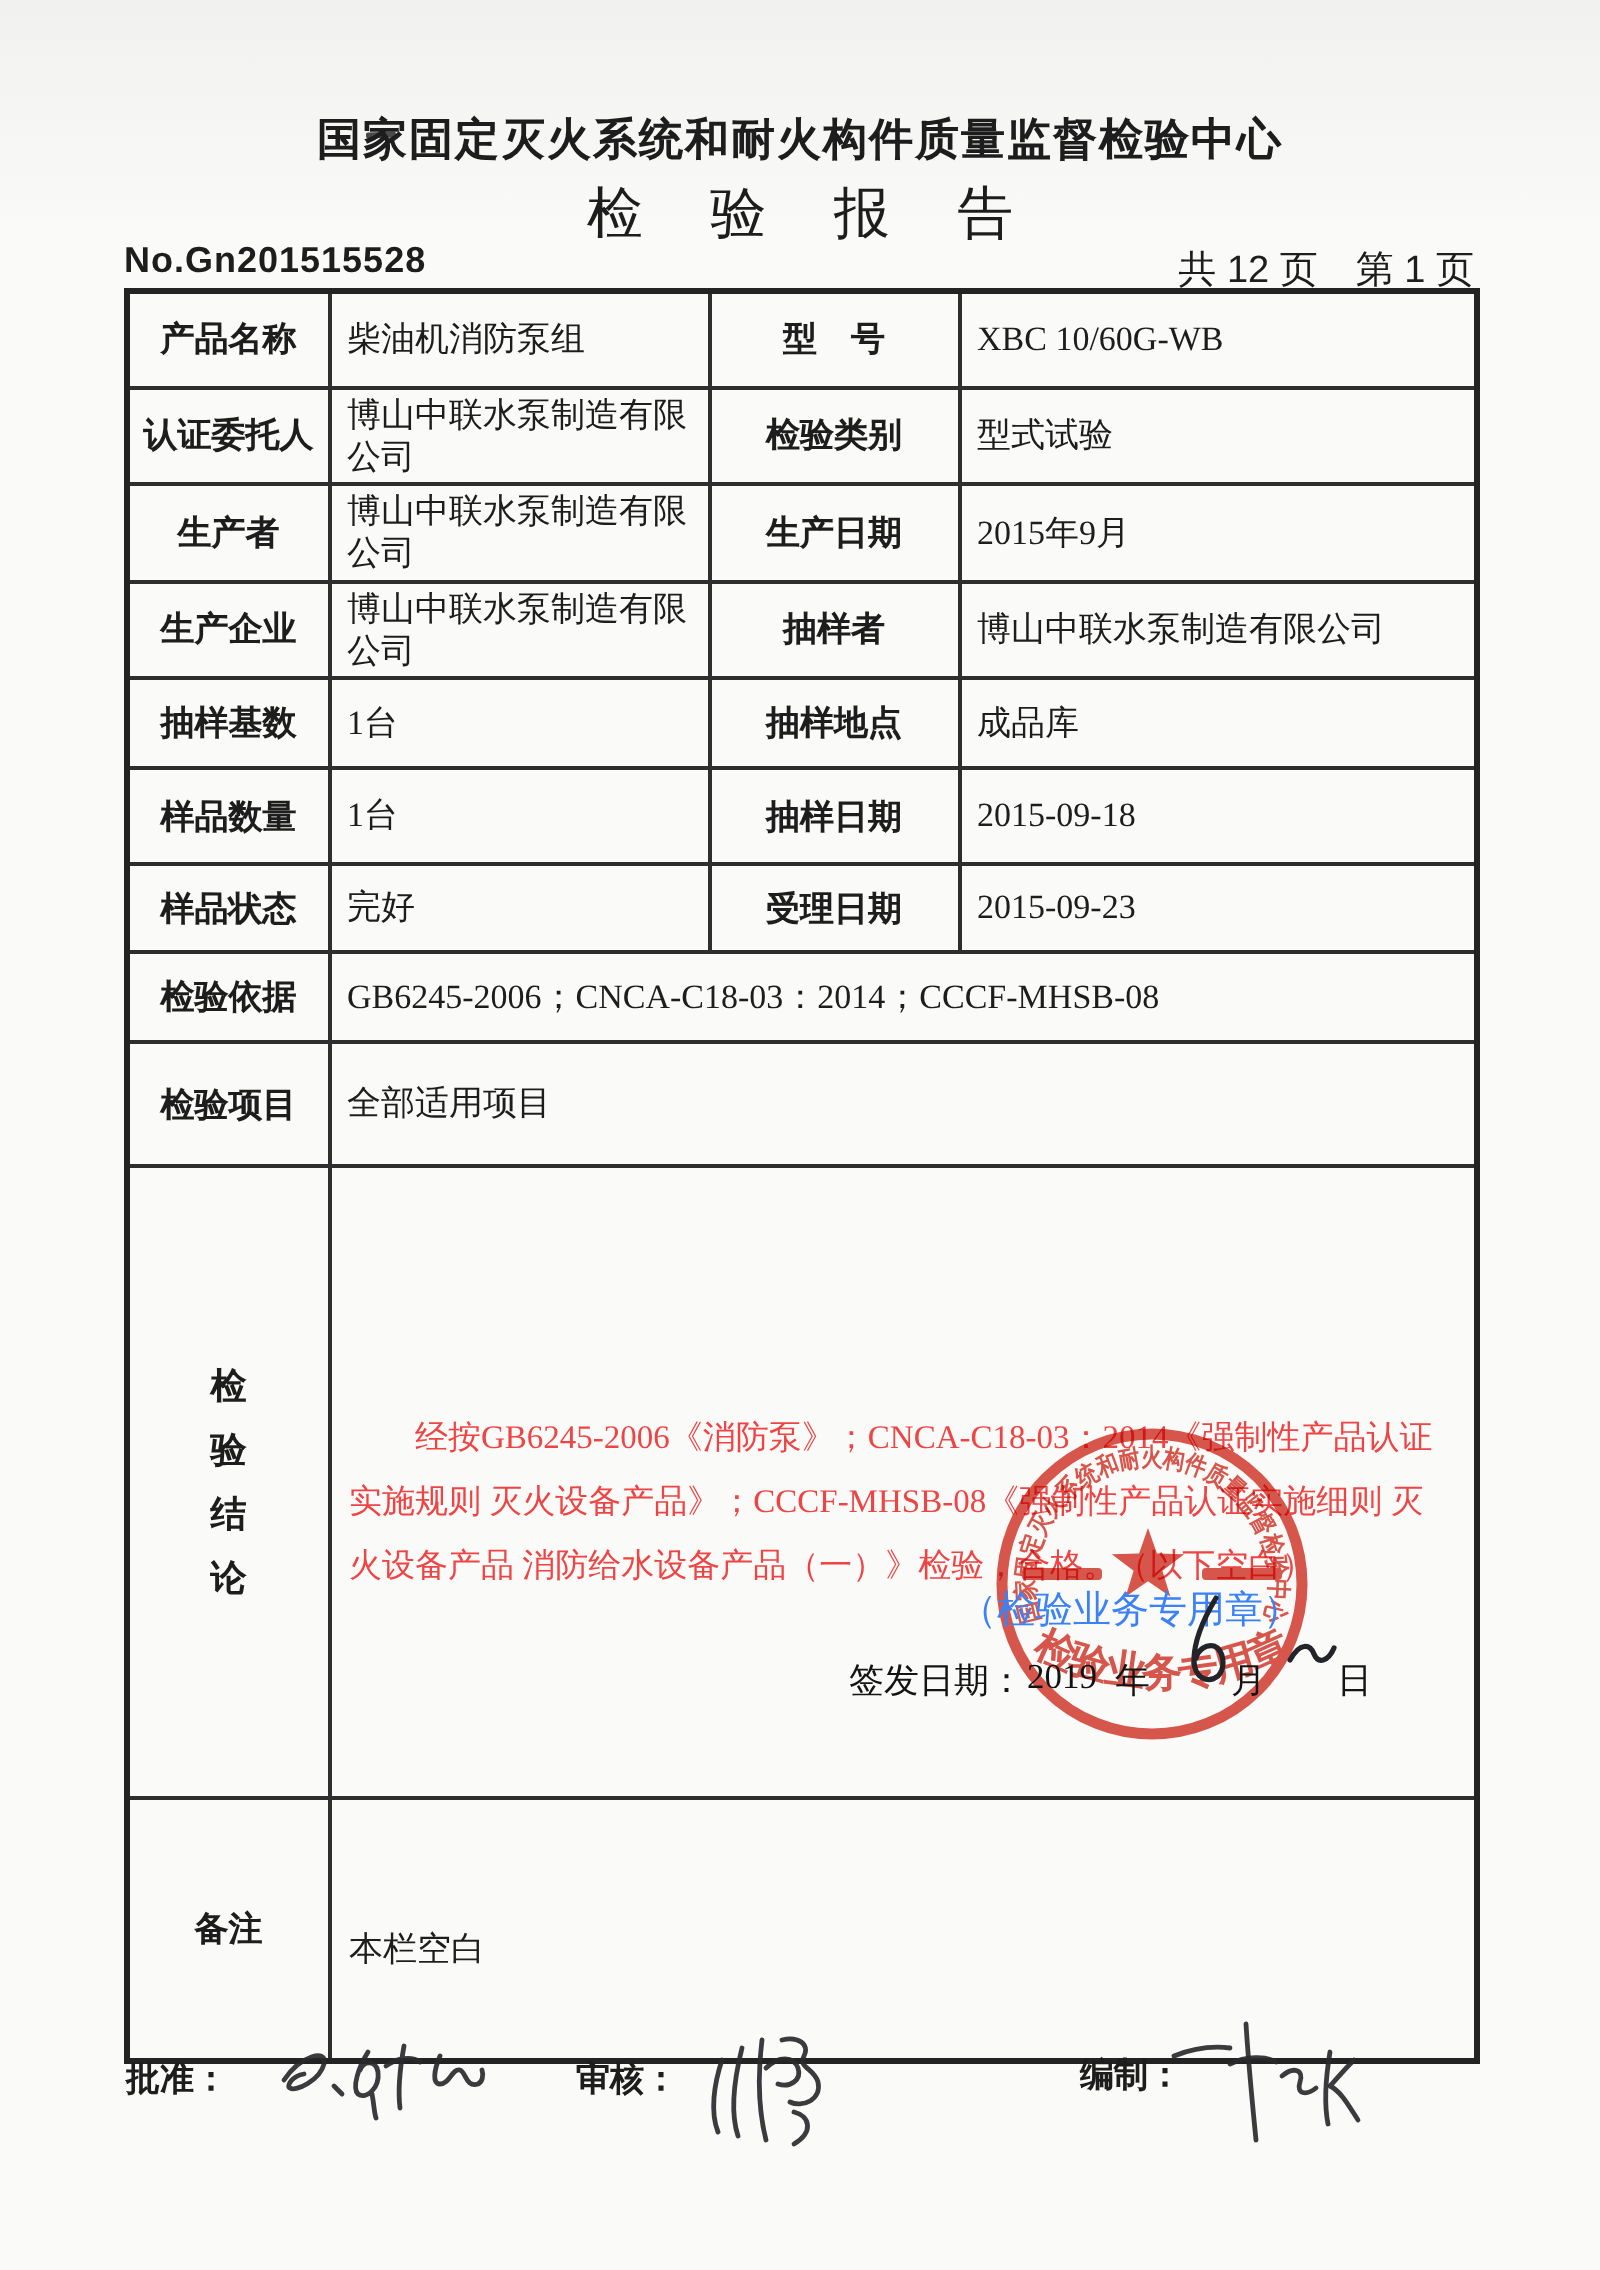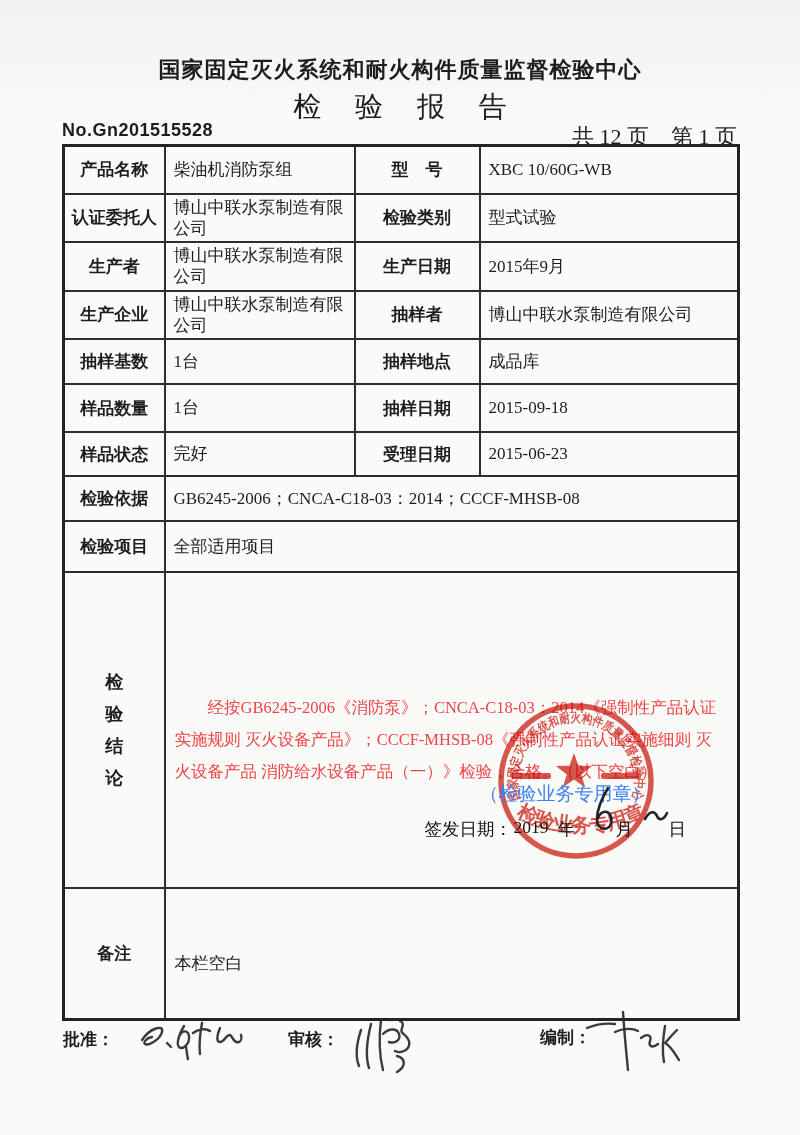--- a/index.html
+++ b/index.html
@@ -28,22 +28,22 @@
   .report-title {
     position:absolute; left:0; top:88px; width:800px;
     text-align:center; font-size:28px; font-weight:400; letter-spacing:13px;
     text-indent:13px;
   }
   .no-row {
     position:absolute; left:62px; top:120px; width:675px; height:22px;
   }
   .report-no { position:absolute; left:0; top:0; font-size:18px; font-weight:700; letter-spacing:.5px;text-align:right; }
   .page-info {
-    position:absolute; right:0; top:2px; font-size:22px;
-    font-family:Liberation Serif, serif;
+    position:absolute; right:0; top:2px; font-size:19px;
+    font-family:Liberation Sans, sans-serif;
     text-align:center;
   }
 
   table.report-table {
     position:absolute; left:62px; top:144px; width:675px;
     border-collapse:collapse; table-layout:fixed;
     border:3px solid #232323;
   }
   table.report-table td {
     border:2px solid #2e2e2e;
@@ -54,21 +54,21 @@
     text-align:center; font-weight:700;
     font-family:"Liberation Sans", sans-serif;
     padding:0 2px;
   }
   td.val {
     font-family:"Liberation Serif", serif;
     padding:2px 4px 2px 8px;
     line-height:1.25;
   }
   tr.h48 { height:48px; } tr.h47 { height:47px; } tr.h45 { height:45px; }
-  tr.h44 { height:44px; } tr.h51 { height:51px; }
+  tr.h44 { height:44px; } tr.h51 { height:62px; }
   tr.hconcl { height:316px; } tr.hremark { height:131px; }
 
   .vert-label {
     display:inline-block; width:1.15em; font-size:18px; font-weight:700;
     line-height:1.78; word-break:break-all; text-align:center;
   }
   td.concl-cell { position:relative; vertical-align:top; padding:0; }
   .concl-text {
     margin:20px 10px 0 9px;
     font-family:"Liberation Serif", serif;
@@ -158,21 +158,21 @@
     <tr class="h48">
       <td class="lbl">样品数量</td>
       <td class="val">1台</td>
       <td class="lbl">抽样日期</td>
       <td class="val">2015-09-18</td>
     </tr>
     <tr class="h44">
       <td class="lbl">样品状态</td>
       <td class="val">完好</td>
       <td class="lbl">受理日期</td>
-      <td class="val">2015-06-23</td>
+      <td class="val">2015-09-23</td>
     </tr>
     <tr class="h45">
       <td class="lbl">检验依据</td>
       <td class="val" colspan="3">GB6245-2006；CNCA-C18-03：2014；CCCF-MHSB-08</td>
     </tr>
     <tr class="h51">
       <td class="lbl">检验项目</td>
       <td class="val" colspan="3">全部适用项目</td>
     </tr>
     <tr class="hconcl">

